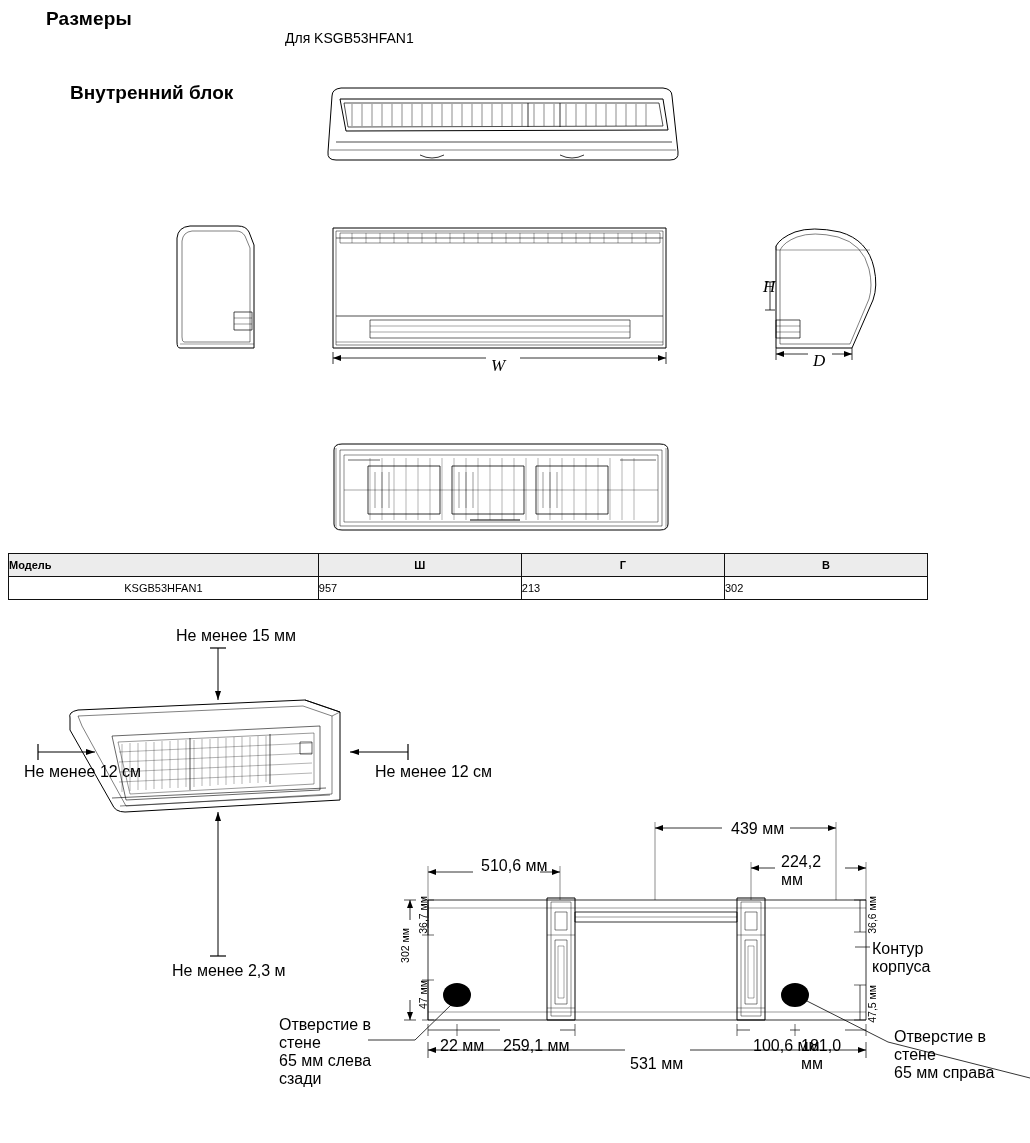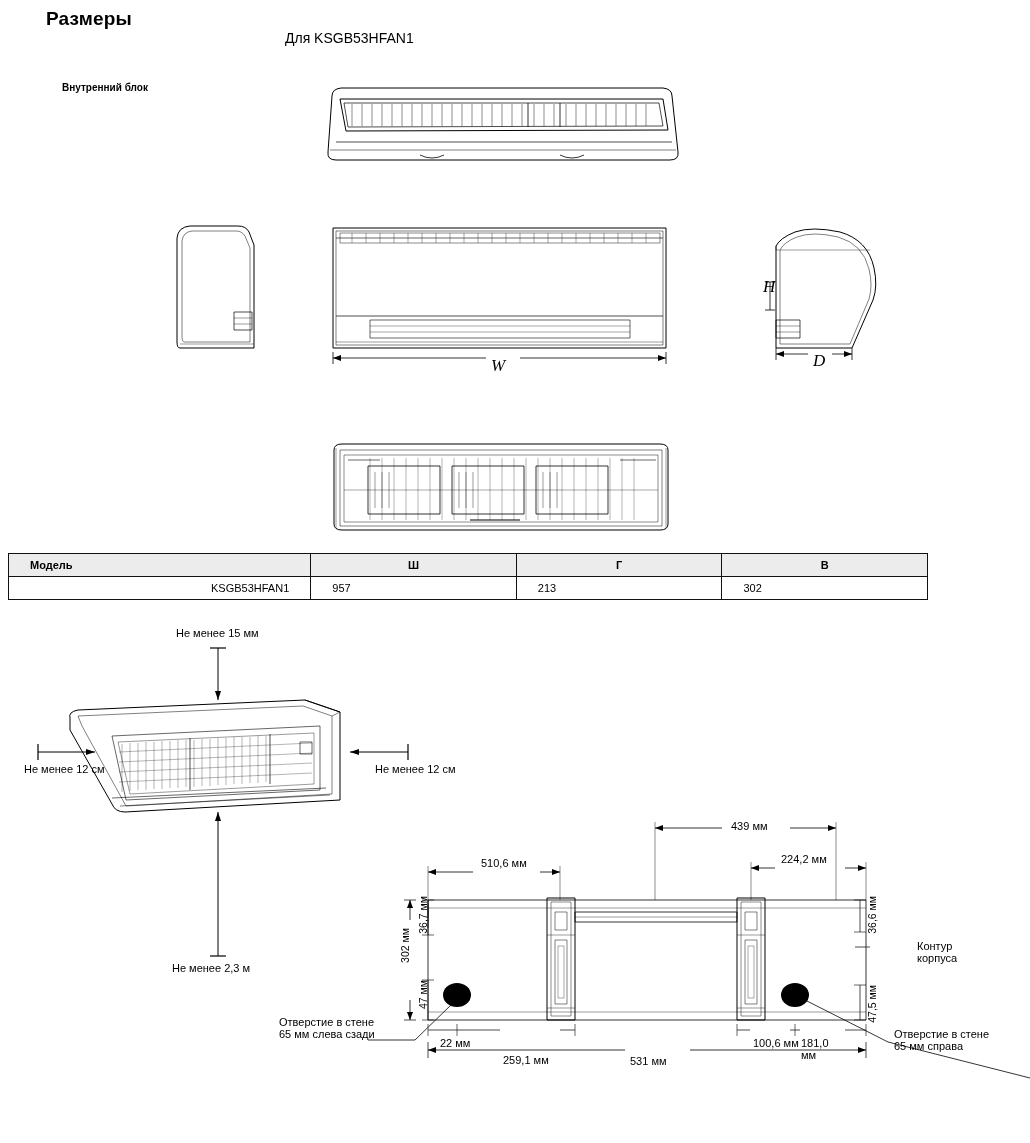--- a/index.html
+++ b/index.html
@@ -26,79 +26,79 @@
     left: 46px; top: 8px;
     font-size: 19px;
     font-weight: bold;
     letter-spacing: 0.2px;
   }
   .title-model {
     left: 285px; top: 30px;
     font-size: 14px;
   }
   .title-section {
-    left: 62px; top: 82px;
-    font-size: 10px;
+    left: 70px; top: 82px;
+    font-size: 19px;
     font-weight: bold;
   }
 
   
   .spec-table {
     position: absolute;
     left: 8px; top: 553px;
     width: 920px;
     border-collapse: collapse;
     font-size: 11px;
   }
   .spec-table th, .spec-table td {
     border: 1px solid #111;
     height: 22px;
-    padding: 0 21px;
+    padding: 0 0;
   }
   .spec-table thead th {
     background: #ececec;
     font-weight: bold;
   }
   .spec-table thead th.first { text-align: left; }
   .spec-table thead th.ctr { text-align: center; }
-  .spec-table tbody td.first { text-align: right; font-weight: normal; }
+  .spec-table tbody td.first { text-align: center; font-weight: normal; }
   .spec-table tbody td.ctr { }
   .col-model { width: 310px; }
   .col-v { width: 203px; }
 
   
-  .lbl { font-size: 11px; }
+  .lbl { font-size: 16px; }
 
   .note-15 { left: 176px; top: 627px; }
   .note-left { left: 24px; top: 763px; }
   .note-right { left: 375px; top: 763px; }
   .note-bottom { left: 172px; top: 962px; }
 
   .dim-439 { left: 731px; top: 820px; }
   .dim-3041 { left: 481px; top: 857px; }
   .dim-2242 { left: 781px; top: 853px; }
   .dim-958 { left: 630px; top: 1055px; }
-  .dim-2591 { left: 503px; top: 1037px; margin-top: 17px; }
+  .dim-2591 { left: 503px; top: 1037px; }
   .dim-45 { left: 440px; top: 1037px; }
   .dim-1006 { left: 753px; top: 1037px; }
   .dim-1237 { left: 801px; top: 1037px; }
 
   .vert {
     writing-mode: vertical-rl;
     transform: rotate(180deg);
     font-size: 10.5px;
     white-space: nowrap;
   }
   .dim-302 { left: 399px; top: 928px; }
   .dim-367 { left: 417px; top: 896px; }
   .dim-47  { left: 417px; top: 980px; }
   .dim-366 { left: 866px; top: 896px; }
   .dim-475 { left: 866px; top: 985px; }
 
-  .kontur { left: 872px; top: 940px; margin-left: 45px; }
+  .kontur { left: 872px; top: 940px; }
   .hole-left { left: 279px; top: 1016px; width: 130px; }
   .hole-right { left: 894px; top: 1028px; width: 120px; }
 
   .wd-letter { font-family: "Liberation Serif", serif; font-size: 17px; font-style: italic; }
   .w-label { left: 491px; top: 356px; }
   .d-label { left: 813px; top: 351px; }
   .h-label { left: 763px; top: 277px; }
 
   svg { display: block; }
   .vecbox { position: absolute; left: 0; top: 0; }

